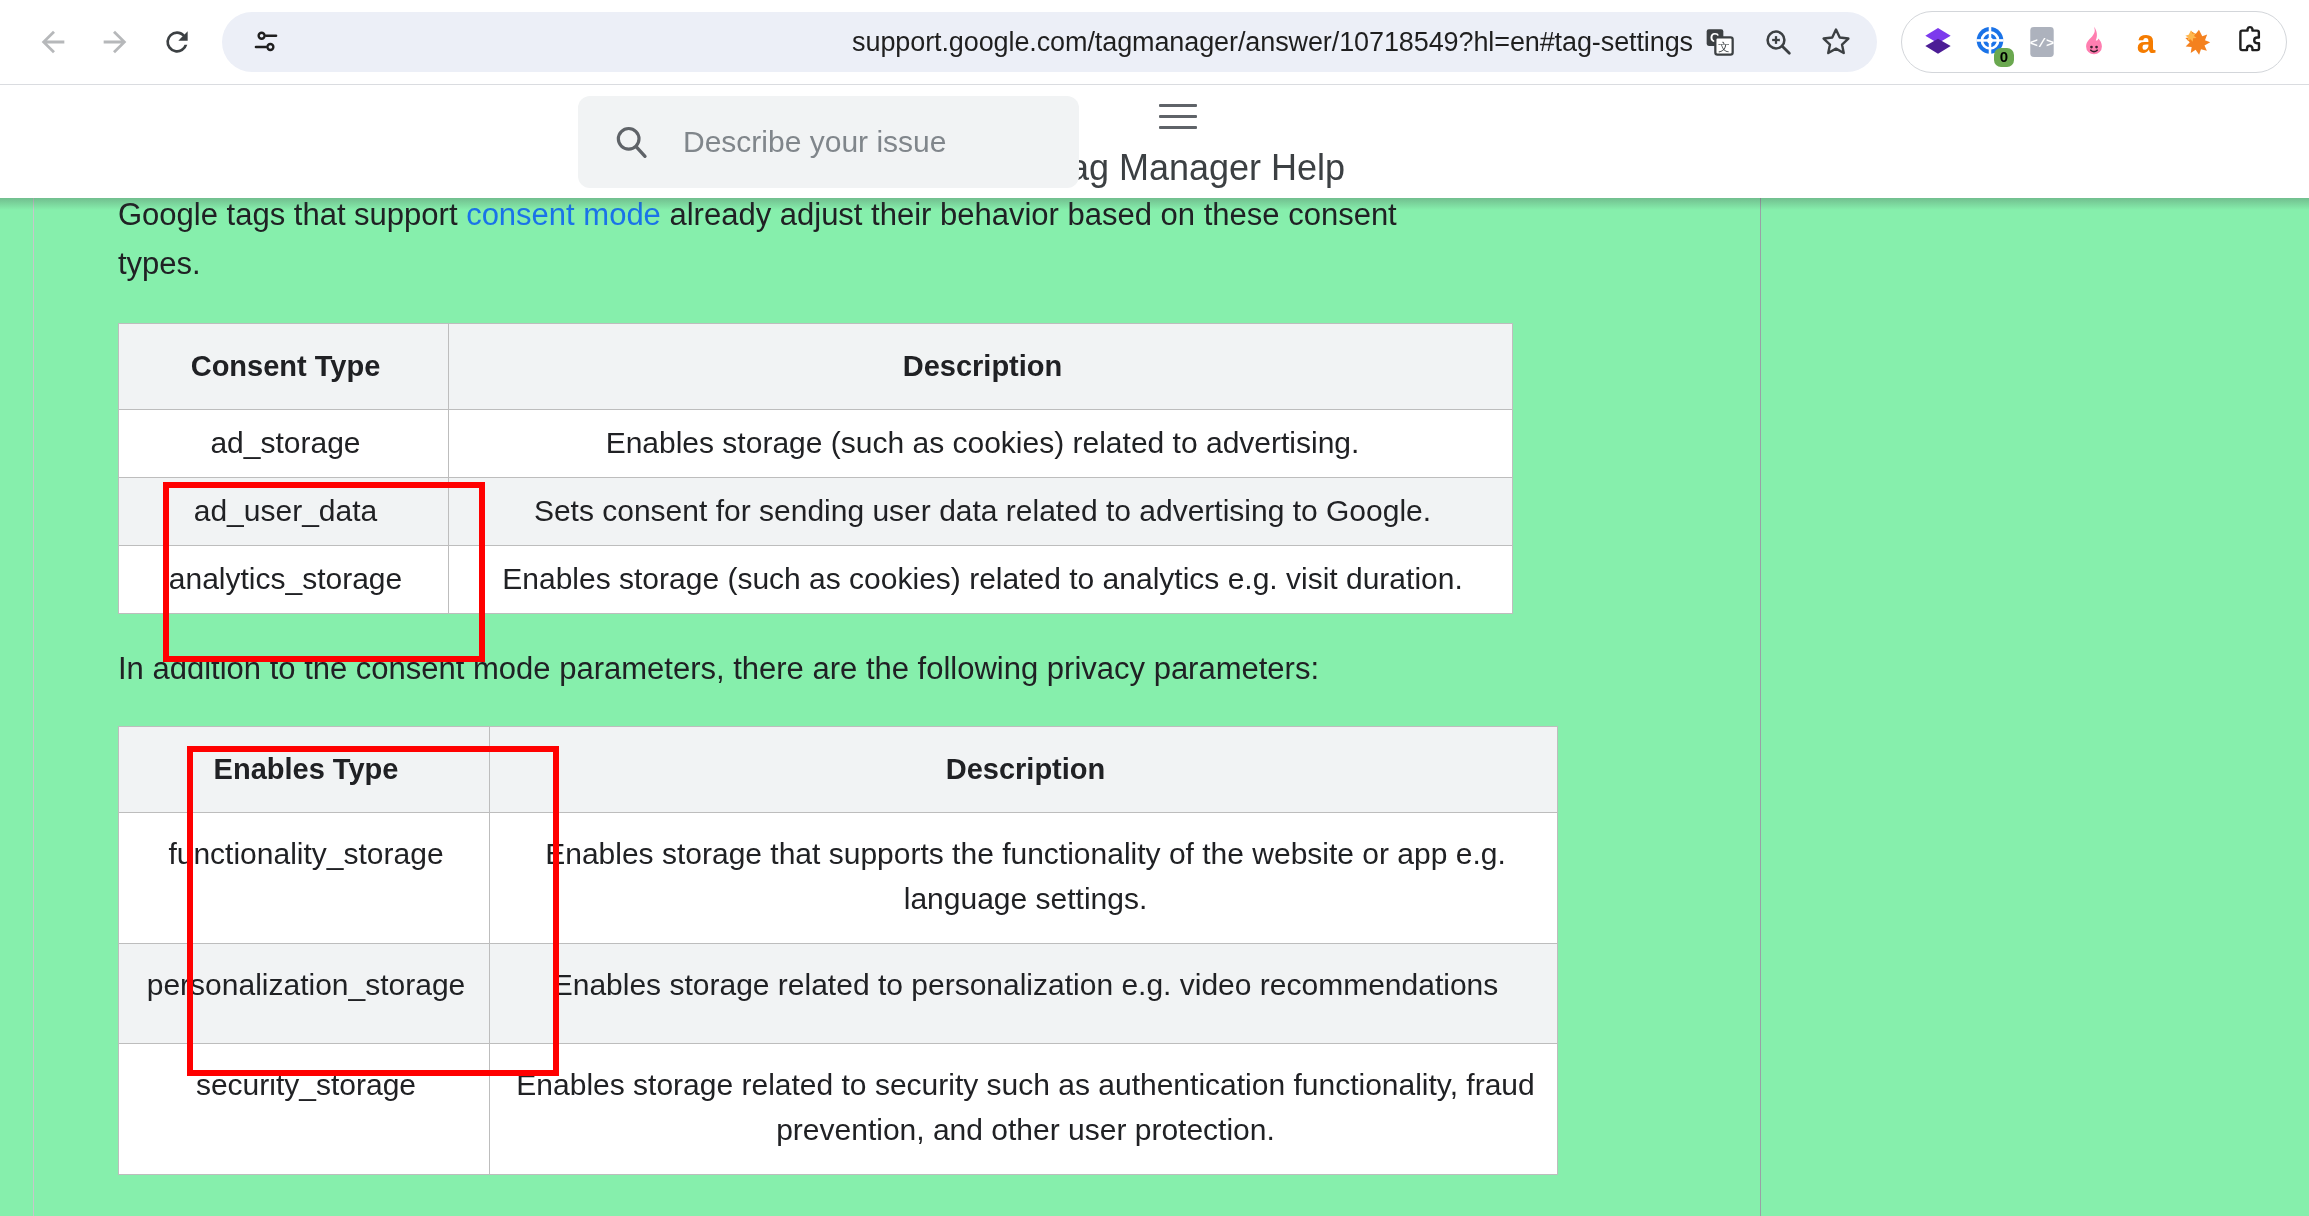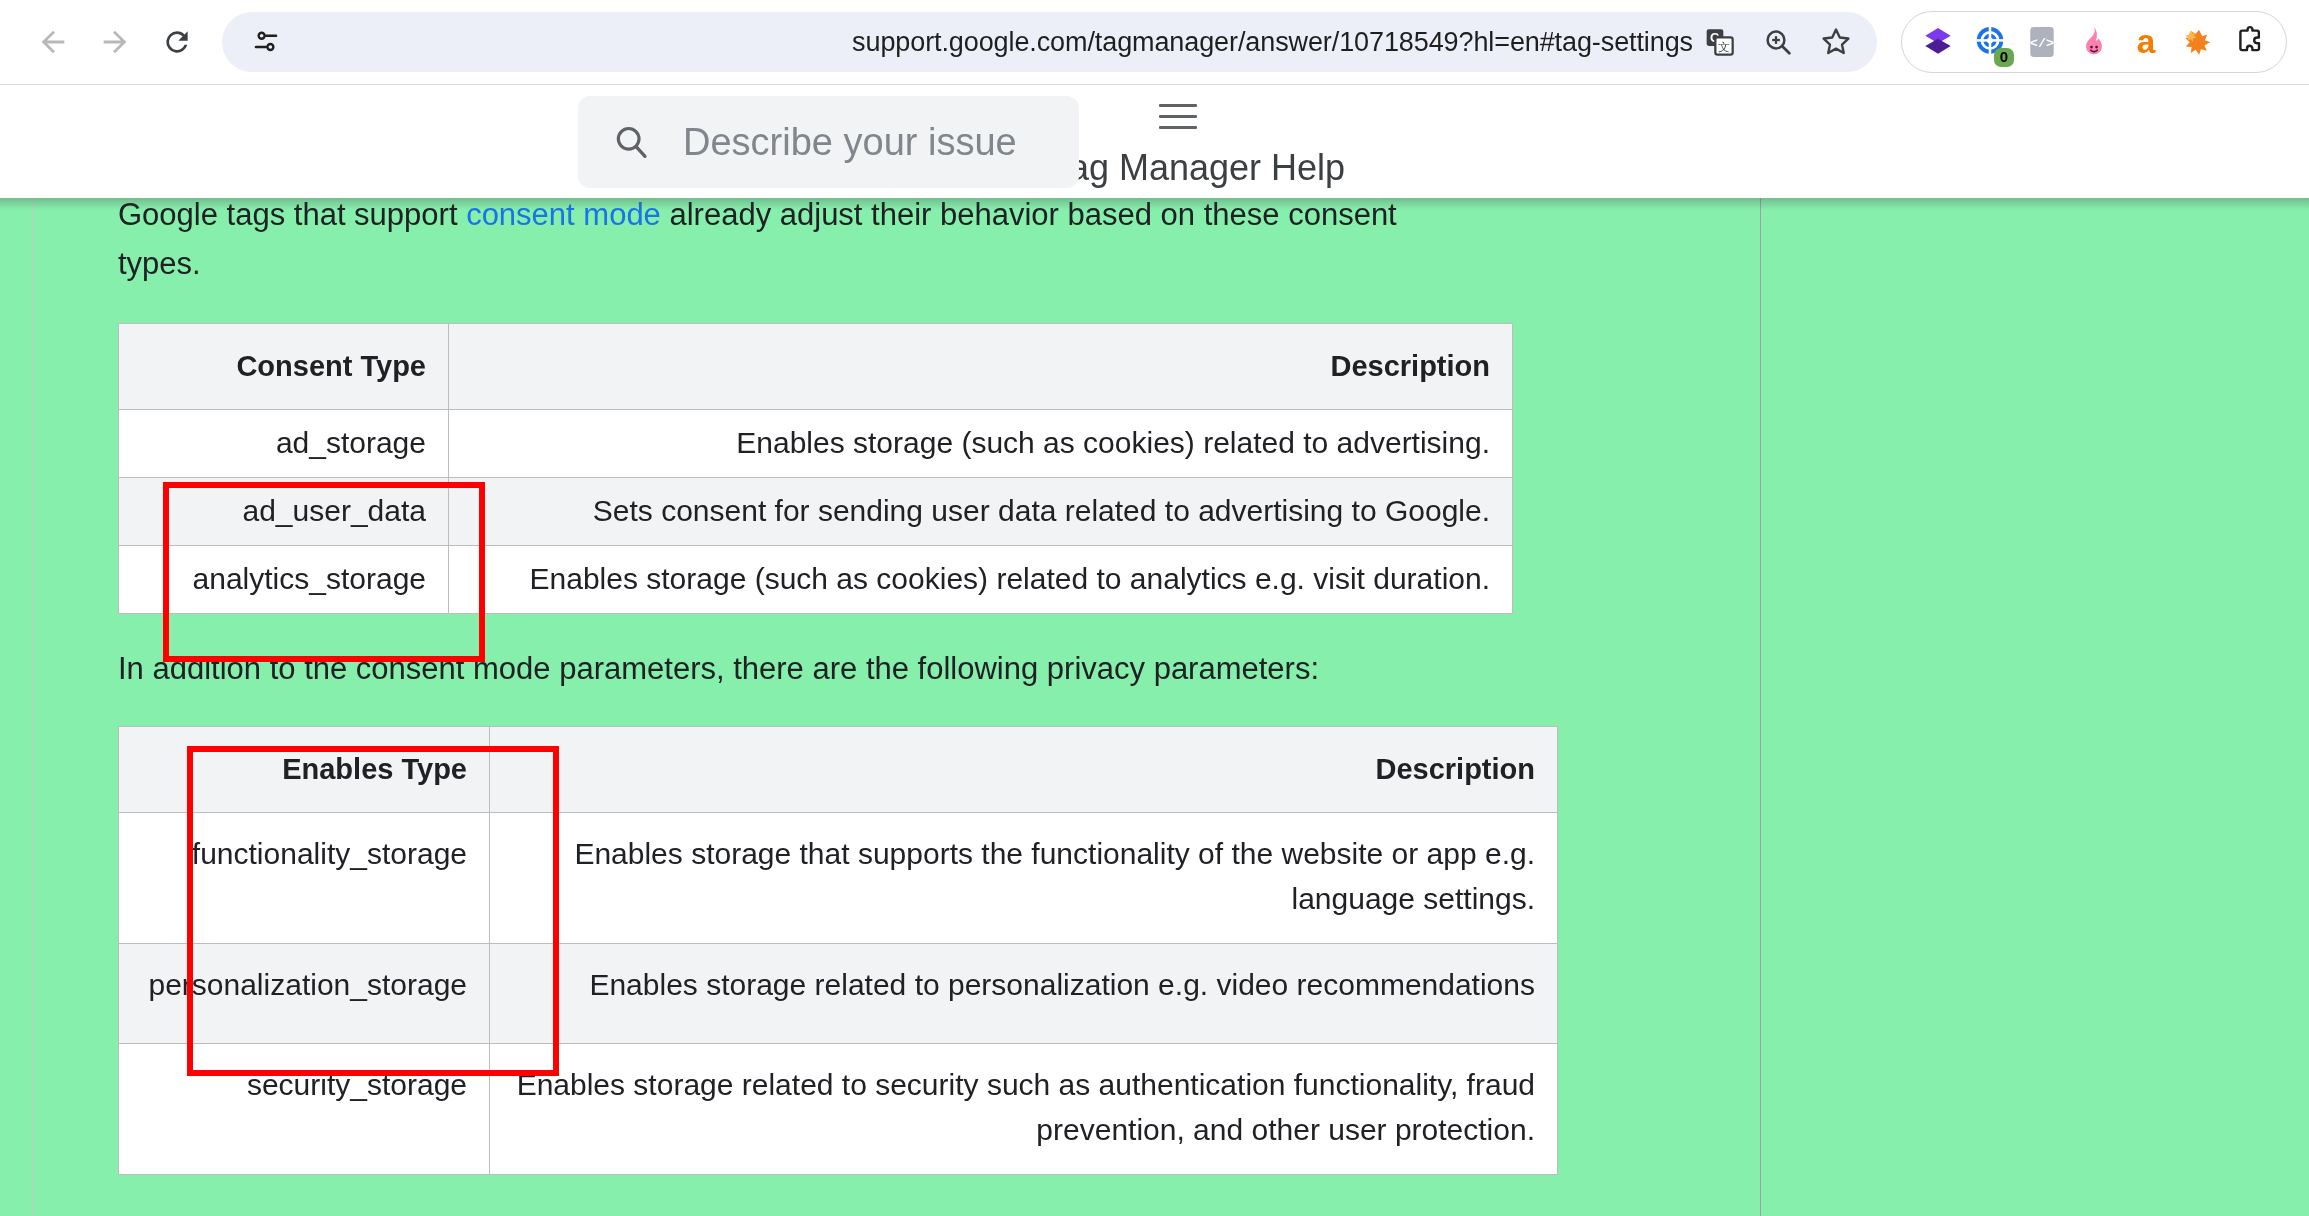--- a/index.html
+++ b/index.html
@@ -168,21 +168,21 @@
     align-items: center;
     padding-left: 32px;
     cursor: text;
   }
   .search-icon-box {
     width: 42px; height: 42px;
     display: flex; align-items: center; justify-content: center;
     flex: none;
   }
   .search-placeholder {
-    font-size: 38px;
+    font-size: 30px;
     color: #80868b;
     margin-left: 31px;
     white-space: nowrap;
   }
 
   
   .page-body {
     position: relative;
     height: calc(1216px - 84px - 1px - 113px);
     background: #86efac;
@@ -235,21 +235,21 @@
   a.link { color: #1a73e8; text-decoration: none; }
 
   table.doc-table {
     border-collapse: collapse;
     table-layout: fixed;
     border: 1px solid #bdbdbd;
     background: #fff;
   }
   table.doc-table th, table.doc-table td {
     border: 1px solid #bdbdbd;
-    text-align: right;
+    text-align: center;
     vertical-align: middle;
     font-size: 30px;
     color: #202124;
     padding: 16px 22px 16px 26px;
     line-height: 45px;
     font-weight: 400;
   }
   table.doc-table th {
     background: #f1f3f4;
     font-weight: bold;

